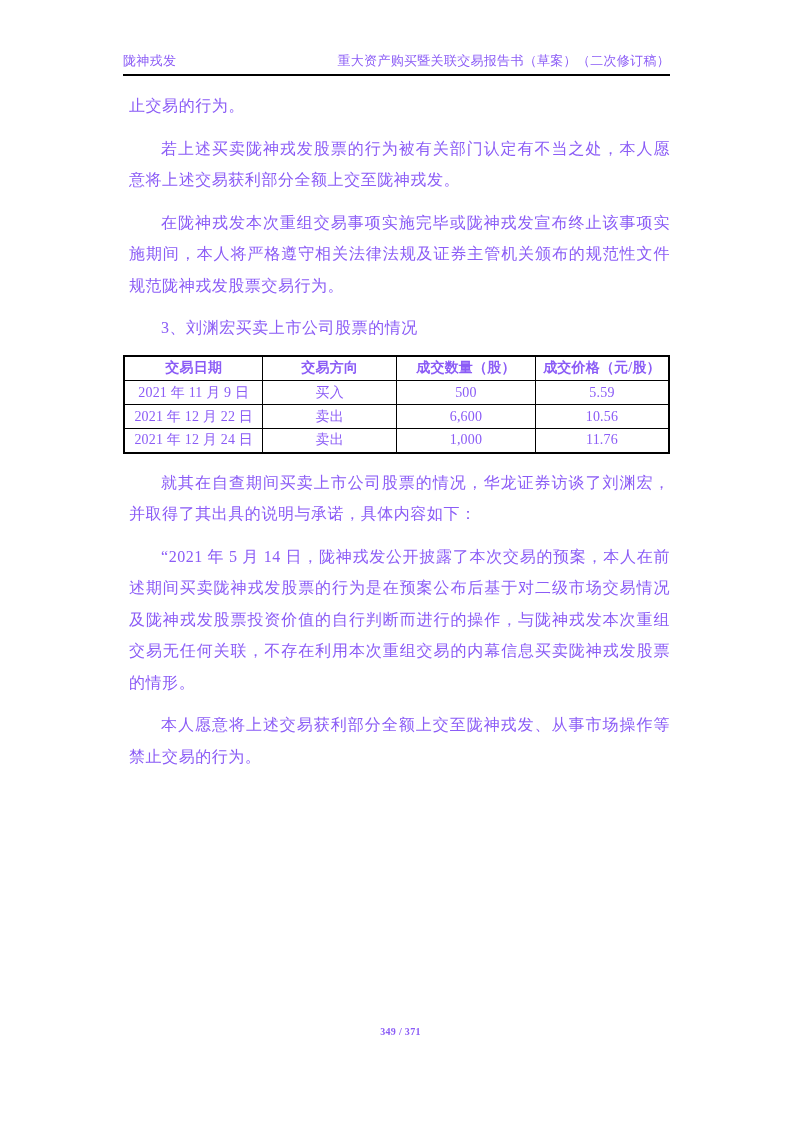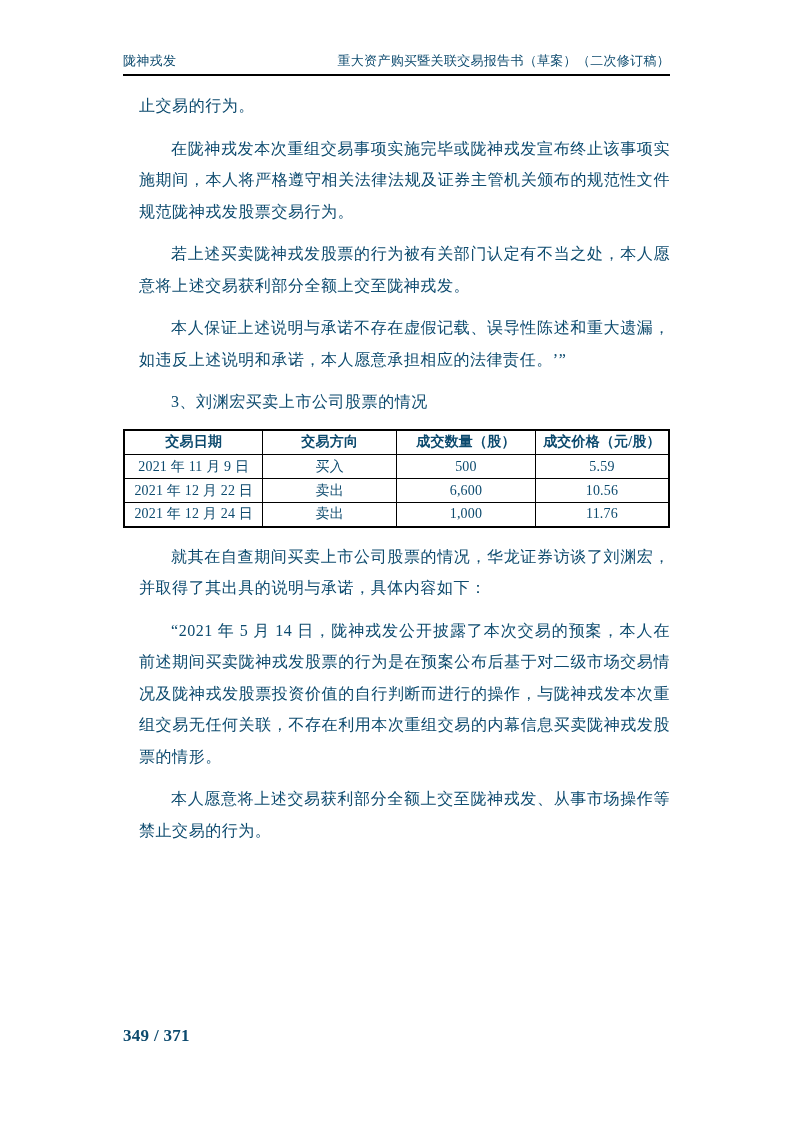--- a/index.html
+++ b/index.html
@@ -4,21 +4,21 @@
 <style>
   * { margin: 0; padding: 0; box-sizing: border-box; }
   html, body { background: #ffffff; }
   .page {
     position: relative;
     width: 793px;
     height: 1122px;
     margin: 0 auto;
     background: #ffffff;
     font-family: "Liberation Serif", "DejaVu Serif", serif;
-    color: #0c4a6e;
+    color: #8b5cf6;
     overflow: hidden;
   }
   
   .page-header {
     position: absolute;
     top: 52px;
     left: 123px;
     right: 123px;
     display: flex;
     justify-content: space-between;
@@ -33,21 +33,21 @@
   .doc-body {
     position: absolute;
     top: 90px;
     left: 123px;
     right: 123px;
     font-size: 16px;
     line-height: 31.5px;
     letter-spacing: 0.55px;
     text-align: justify;
   }
-  .doc-body p { margin: 0 0 11px 16px; }
+  .doc-body p { margin: 0 0 11px 6px; }
   .indent { text-indent: 32px; }
   .no-indent { text-indent: 0; }
   .justify-last { text-align-last: justify; }
   .section-heading { text-indent: 32px; font-family: Liberation Serif, serif; }
   
   table.tx-table {
     width: 100%;
     border-collapse: collapse;
     border: 2px solid #000000;
     margin: 2px 0 13px 0;
@@ -67,41 +67,40 @@
   table.tx-table col.c1 { width: 25.5%; }
   table.tx-table col.c2 { width: 24.5%; }
   table.tx-table col.c3 { width: 25.5%; }
   table.tx-table col.c4 { width: 24.5%; }
   
   .page-footer {
     position: absolute;
     top: 1026px;
     left: 123px;
     right: 115px;
-    text-align: left;
-    font-size: 17px;
+    text-align: center;
+    font-size: 10px;
     font-weight: bold;
     letter-spacing: 0.3px;
   }
 </style>
 </head>
 <body>
 
 <div class="page">
 
   <div class="page-header">
     <span>陇神戎发</span>
     <span>重大资产购买暨关联交易报告书（草案）（二次修订稿）</span>
   </div>
 
   <div class="doc-body">
     <p class="no-indent">止交易的行为。</p>
+    <p class="indent">若上述买卖陇神戎发股票的行为被有关部门认定有不当之处，本人愿意将上述交易获利部分全额上交至陇神戎发。</p>
     <p class="indent">在陇神戎发本次重组交易事项实施完毕或陇神戎发宣布终止该事项实施期间，本人将严格遵守相关法律法规及证券主管机关颁布的规范性文件规范陇神戎发股票交易行为。</p>
-    <p class="indent">若上述买卖陇神戎发股票的行为被有关部门认定有不当之处，本人愿意将上述交易获利部分全额上交至陇神戎发。</p>
-    <p class="indent">本人保证上述说明与承诺不存在虚假记载、误导性陈述和重大遗漏，如违反上述说明和承诺，本人愿意承担相应的法律责任。’”</p>
     <p class="section-heading">3、刘渊宏买卖上市公司股票的情况</p>
 
     <table class="tx-table">
       <colgroup>
           <col class="c1">
           <col class="c2">
           <col class="c3">
           <col class="c4">
         </colgroup>
       <thead>

